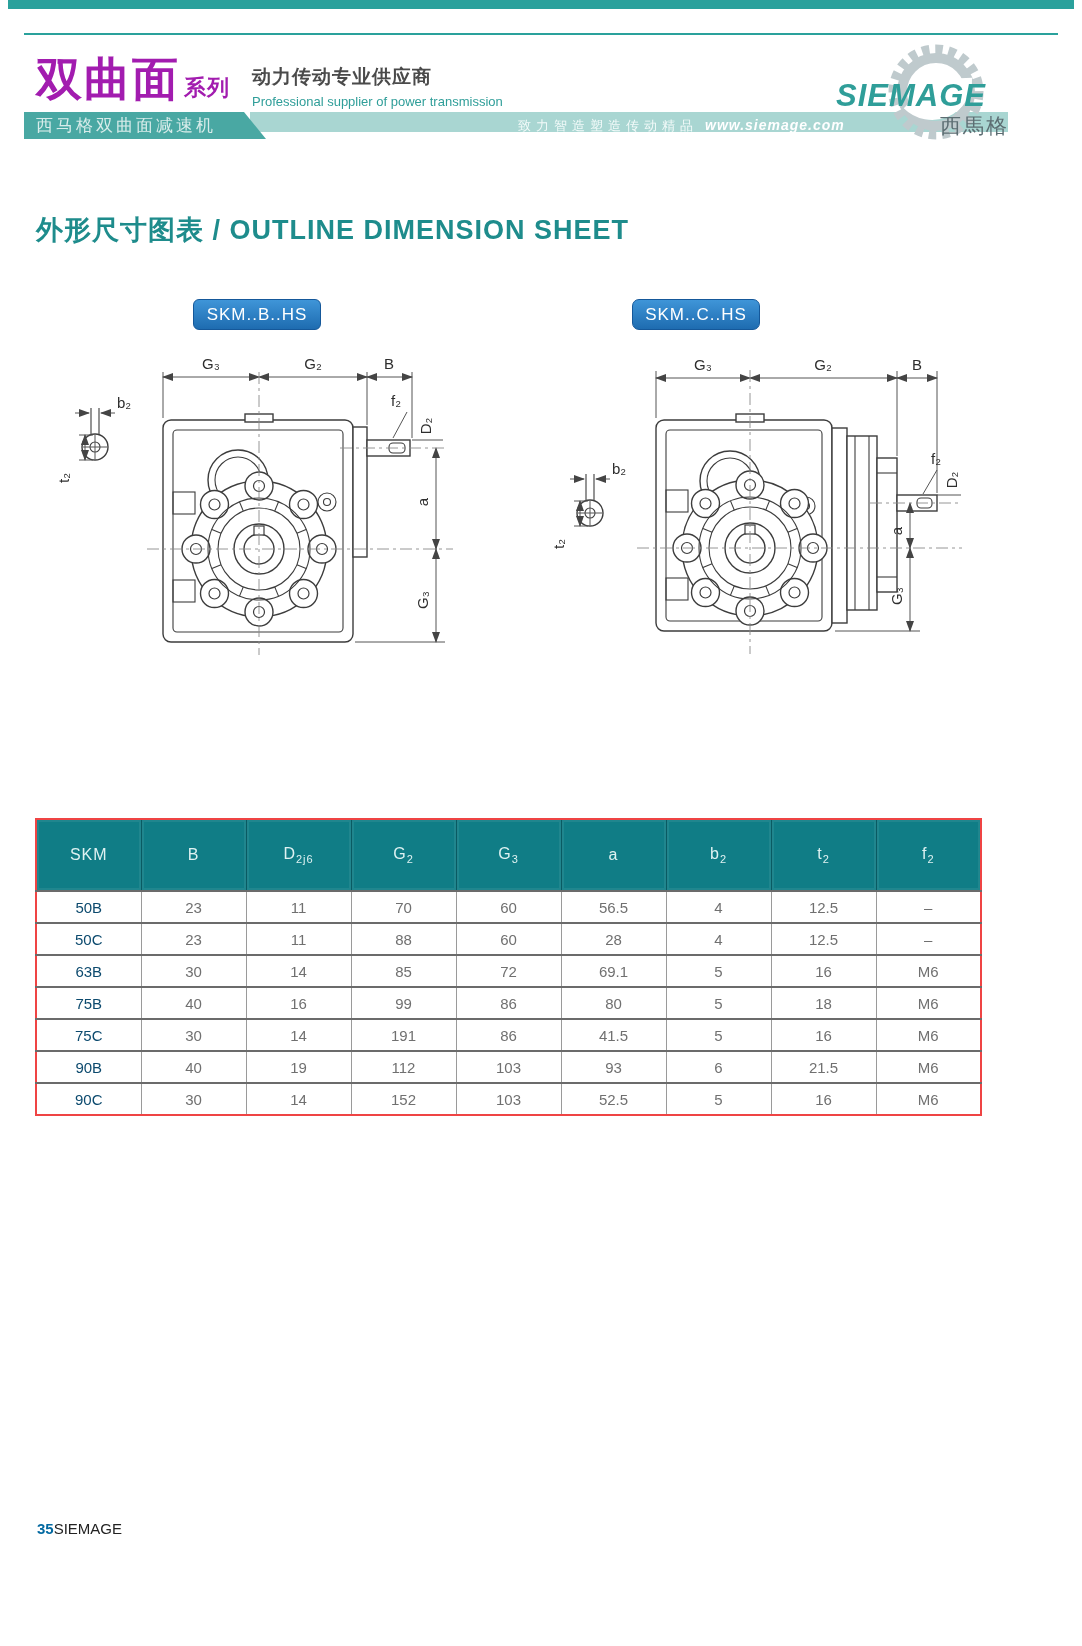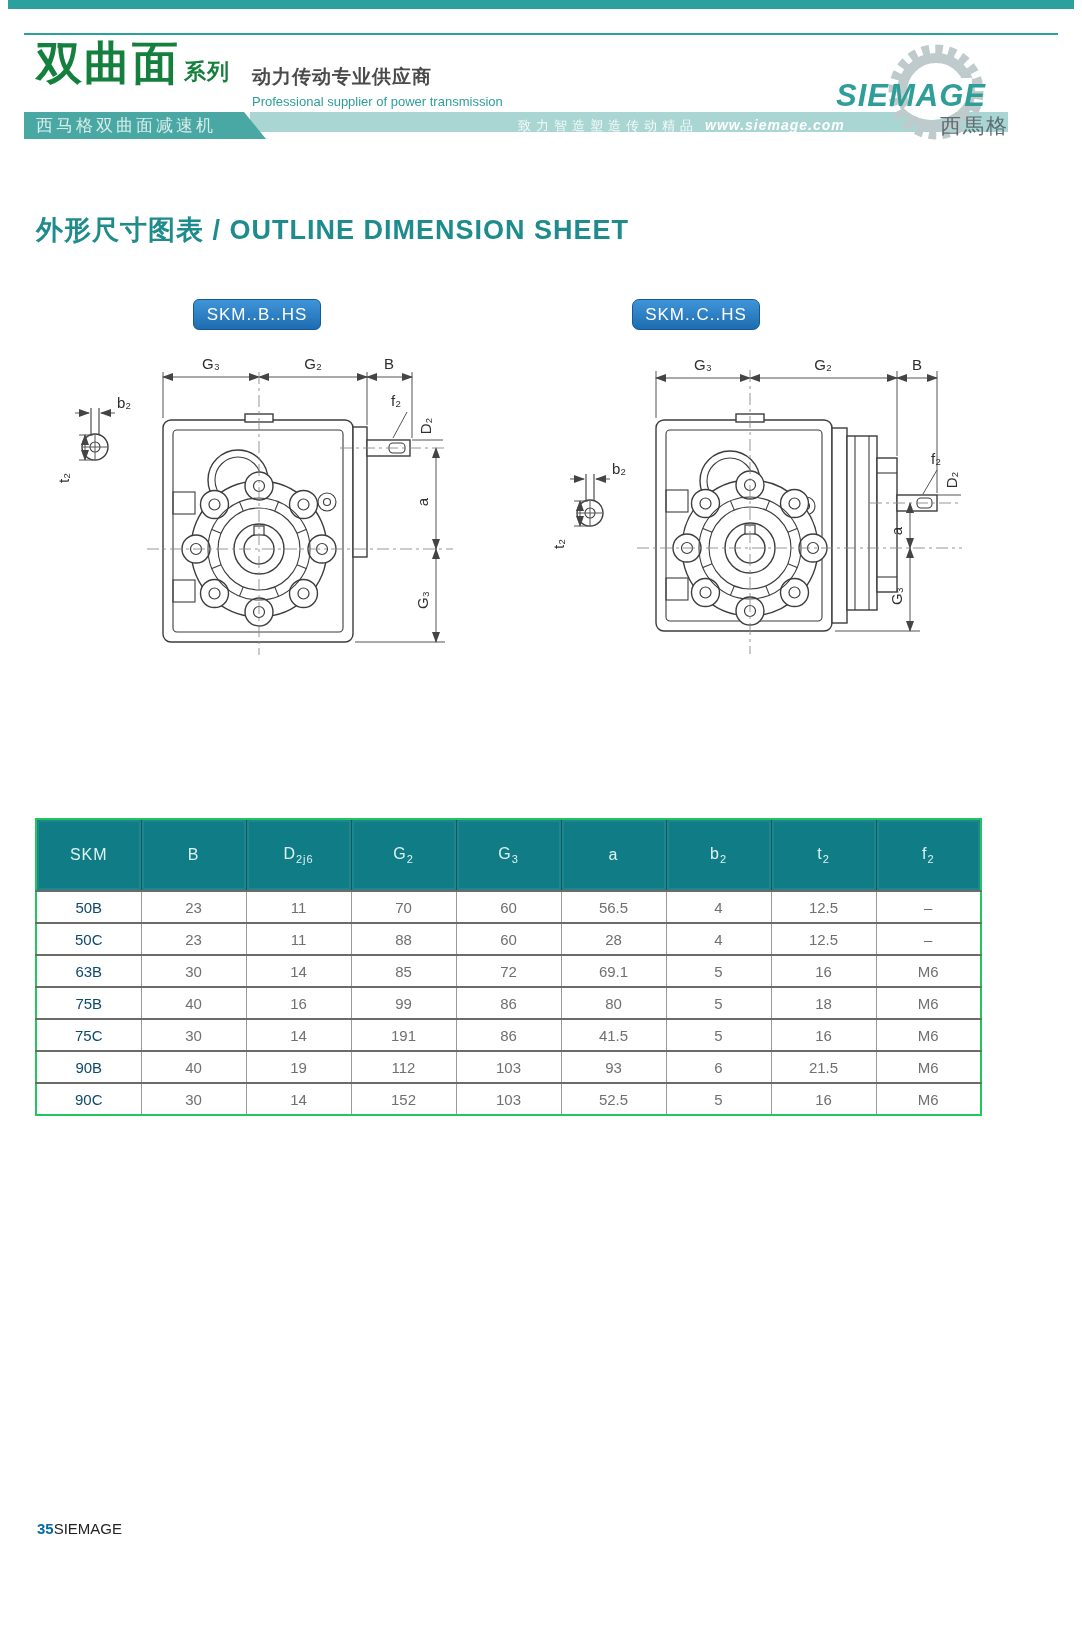--- a/index.html
+++ b/index.html
@@ -4,21 +4,21 @@
 <style>
   * { margin:0; padding:0; box-sizing:border-box; }
   html,body { background:#fff; }
   body {
     width:1082px; height:1646px; position:relative;
     font-family:"Liberation Sans", sans-serif; overflow:hidden;
   }
   
   .top-bar { position:absolute; left:8px; top:0; width:1066px; height:9px; background:#2aa19c; }
   .top-rule { position:absolute; left:24px; top:33px; width:1034px; height:2px; background:#2aa19c; }
-  .series-title { position:absolute; left:36px; top:40px; color:#15803d; font-weight:bold; font-size:46px; letter-spacing:2px; line-height:1; }
+  .series-title { position:absolute; left:36px; top:56px; color:#a21caf; font-weight:bold; font-size:46px; letter-spacing:2px; line-height:1; }
   .series-suffix { font-size:22px; letter-spacing:1px; margin-left:4px; }
   .slogan { position:absolute; left:252px; top:64px; }
   .slogan-cn { font-size:19px; font-weight:bold; color:#4a4a4a; letter-spacing:1px; }
   .slogan-en { font-size:13px; color:#2f9e99; margin-top:4px; }
   .banner { position:absolute; left:24px; top:112px; width:984px; height:27px; }
   .banner-right { position:absolute; left:226px; top:0; width:758px; height:20px; background:#a9d6d2; }
   .banner-left {
     position:absolute; left:0; top:0; width:242px; height:27px; background:#49a8a3;
     clip-path:polygon(0 0, calc(100% - 22px) 0, 100% 100%, 0 100%);
     color:#d8ecea; font-size:17px; line-height:27px; padding-left:12px; letter-spacing:3px;
@@ -44,21 +44,21 @@
   .drawing .oln  { fill:#fff; stroke:#3d3d3d; stroke-width:1.4; }
   .drawing .oln2 { fill:none; stroke:#3d3d3d; stroke-width:1.1; }
   .drawing .lobe { fill:#fff; stroke:#3d3d3d; stroke-width:1.4; }
   .drawing .hole { fill:#fff; stroke:#3d3d3d; stroke-width:1.2; }
   .drawing .key  { fill:#fff; stroke:#3d3d3d; stroke-width:1.2; }
   .drawing .dl   { stroke:#555; stroke-width:1; fill:none; }
   .drawing .cl   { stroke:#8a8a8a; stroke-width:0.9; stroke-dasharray:12 4 3 4; fill:none; }
   .drawing text  { font-family:"Liberation Sans", sans-serif; font-size:15px; fill:#2e2e2e; }
   
   .dim-table { position:absolute; left:35px; top:818px; }
-  .dim-table table { border-collapse:collapse; table-layout:fixed; width:946px; border:2px solid #22c55e; }
+  .dim-table table { border-collapse:collapse; table-layout:fixed; width:946px; border:2px solid #ef4444; }
   .dim-table th {
     width:105px; height:72px; background:#107d86; color:#dff2f2;
     font-size:16px; font-weight:normal; border:1px solid #0a5a62;
     box-shadow:inset 0 0 0 2px rgba(255,255,255,0.07); letter-spacing:1px;
   }
   .dim-table th sub { font-size:11px; }
   .dim-table td {
     height:32px; text-align:center; color:#707070; font-size:15px;
     border-left:1px solid #9a9a9a; border-top:2px solid #6b6b6b;
   }

